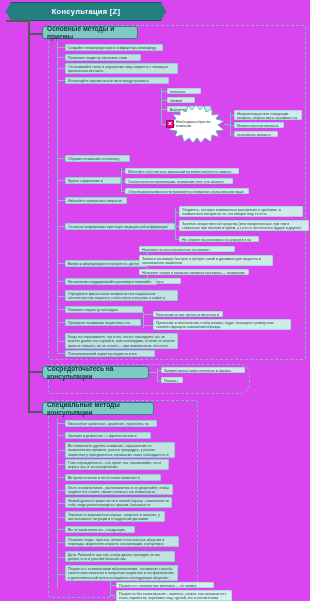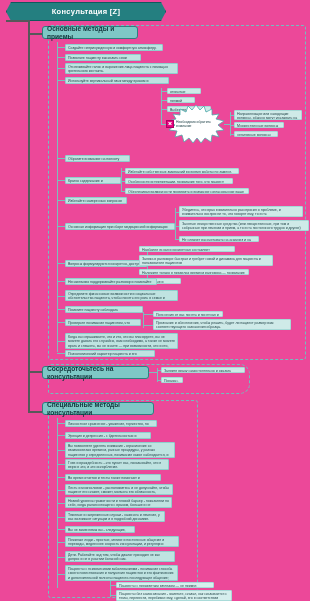--- a/index.html
+++ b/index.html
@@ -1,20 +1,20 @@
 <!DOCTYPE html>
 <html><head>
 <meta charset="utf-8">
 <style>
   html,body{margin:0;padding:0;background:#ffffff;}
   body{width:310px;height:601px;overflow:hidden;position:relative;
        font-family:"Liberation Sans","DejaVu Sans",sans-serif;
        -webkit-font-smoothing:none;}
 
-  #canvas{position:absolute;left:0;top:0;width:310px;height:601px;background:#ec4899;}
+  #canvas{position:absolute;left:0;top:0;width:310px;height:601px;background:#d946ef;}
 
   
   .root-banner{position:absolute;left:6px;top:2px;width:160px;height:19px;}
   .root-banner .shape{position:absolute;inset:0;background:#247f80;
       border:1px solid #10595c;
       clip-path:polygon(0% 50%, 5px 0%, calc(100% - 5px) 0%, 100% 50%, calc(100% - 5px) 100%, 5px 100%);}
   .root-banner .label{position:absolute;inset:0;display:flex;align-items:center;justify-content:center;
       color:#ffffff;font-size:7.5px;font-weight:bold;letter-spacing:.3px;z-index:2;}
 
   

